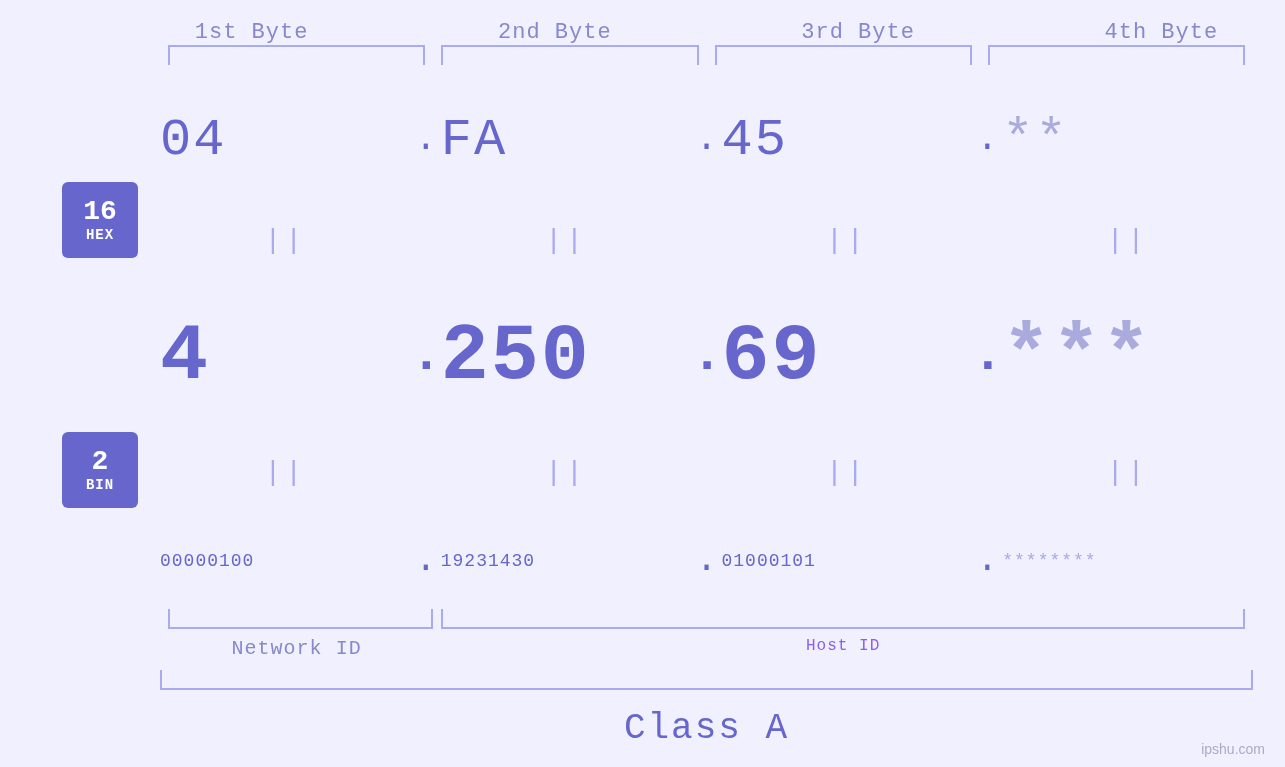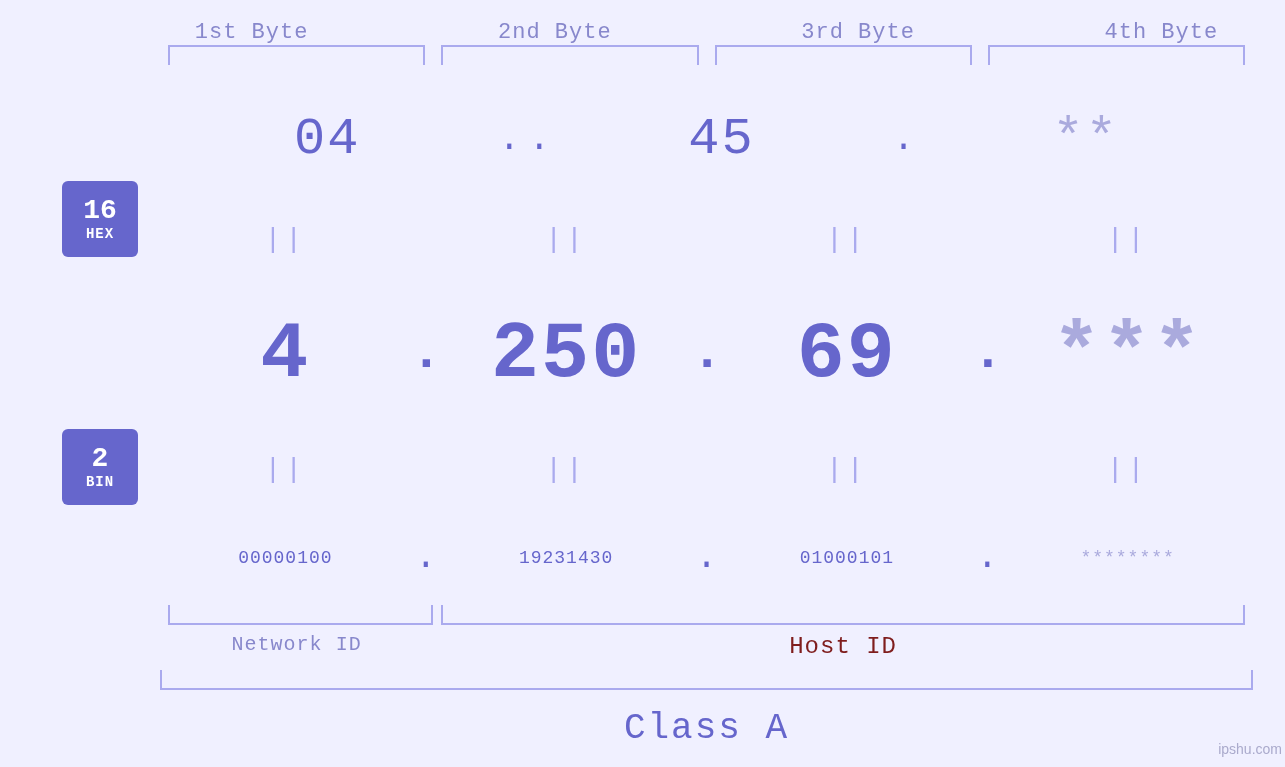--- a/index.html
+++ b/index.html
@@ -108,21 +108,21 @@
     }
 
     .value-row {
       display: flex;
       align-items: center;
       justify-content: space-around;
     }
 
     .cell {
       flex: 1;
-      text-align: center;
+      text-align: left;
       color: #6666cc;
     }
 
     .dot-large {
       width: 30px;
       text-align: center;
       color: #6666cc;
       font-size: 36px;
       line-height: 1;
     }
@@ -209,22 +209,22 @@
       width: 25%;
       text-align: center;
       color: #8888cc;
       font-size: 20px;
       letter-spacing: 1px;
     }
 
     .host-id-label {
       flex: 1;
       text-align: center;
-      color: #7f1d1d;
-      font-size: 24px;
+      color: #8b5cf6;
+      font-size: 16px;
       letter-spacing: 1px;
     }
 
     
     .bracket-full-bottom {
       width: 100%;
       height: 20px;
       border-bottom: 2px solid #aaaaee;
       border-left: 2px solid #aaaaee;
       border-right: 2px solid #aaaaee;
@@ -235,21 +235,21 @@
       text-align: center;
       color: #6666cc;
       font-size: 36px;
       letter-spacing: 2px;
       padding: 8px 0;
     }
 
     .watermark {
       position: absolute;
       bottom: 10px;
-      right: 3px;
+      right: 20px;
       color: #aaaacc;
       font-size: 14px;
       font-family: Arial, sans-serif;
     }
 
     .star-hidden {
       color: #aaaadd;
     }
   </style>
 </head>
@@ -284,20 +284,23 @@
       </div>
     </div>
 
     <div class="values-grid">
 
       <div class="value-row">
         <div class="cell">
           <span class="hex-val">04</span>
         </div>
         <div class="dot-large">.</div>
+        <div class="cell">
+          <span class="hex-val">FA</span>
+        </div>
         <div class="dot-large">.</div>
         <div class="cell">
           <span class="hex-val">45</span>
         </div>
         <div class="dot-large">.</div>
         <div class="cell star-hidden">
           <span class="hex-val">**</span>
         </div>
       </div>
 

